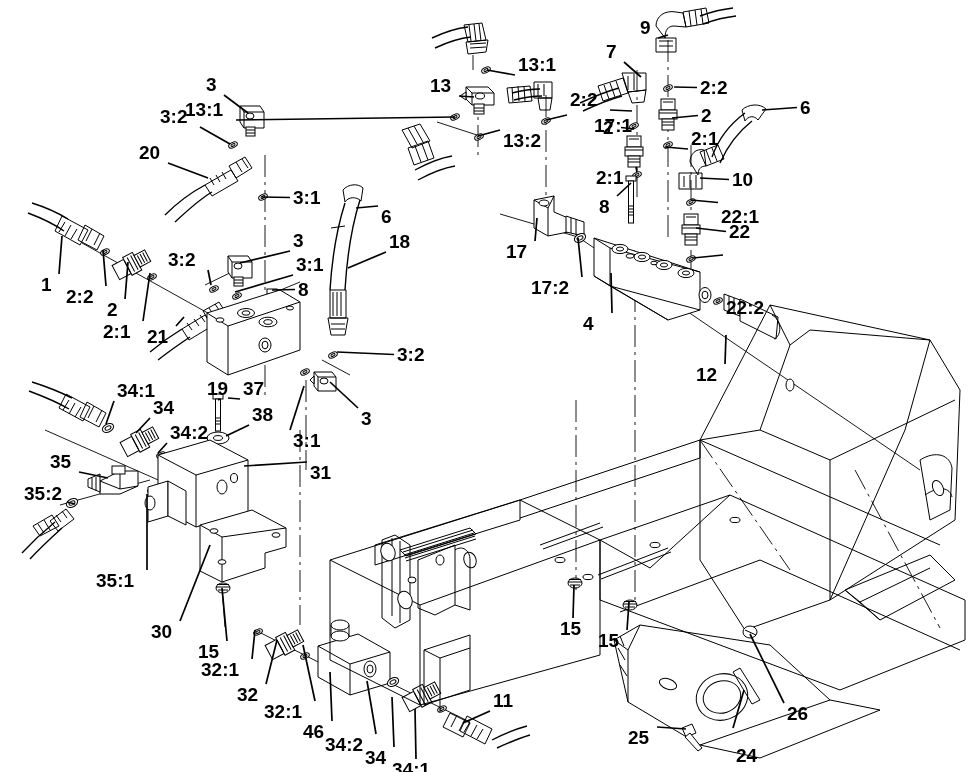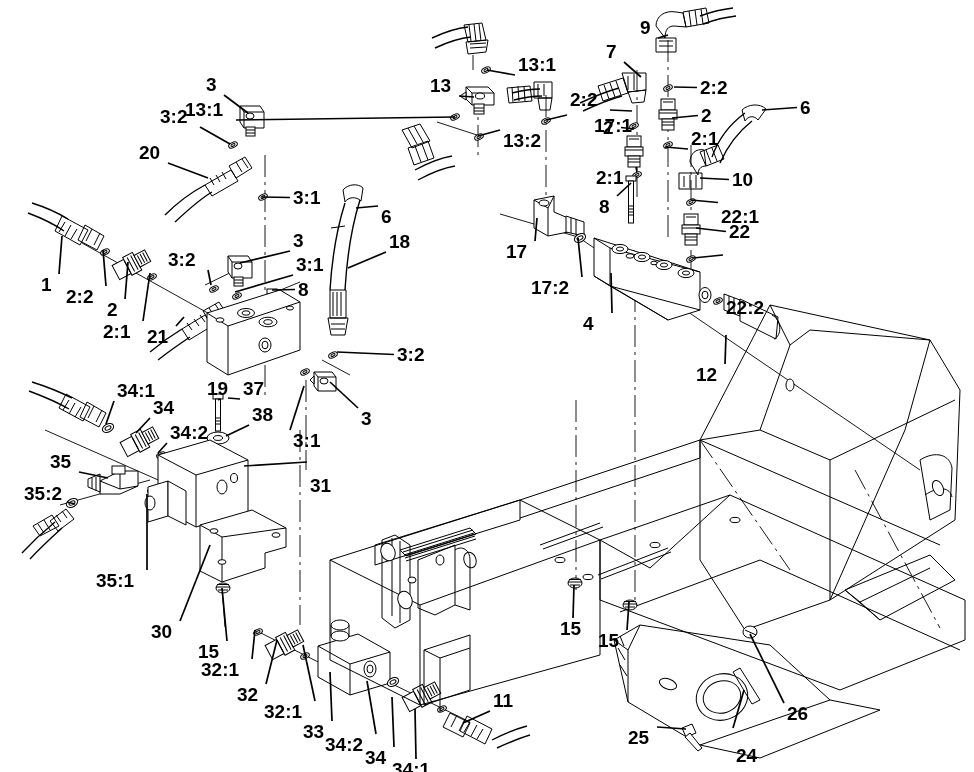--- a/index.html
+++ b/index.html
@@ -573,33 +573,33 @@
       <div class="callout" style="left: 296px; top: 255px;">3:1</div>
       <div class="callout" style="left: 298px; top: 280px;">8</div>
       <div class="callout" style="left: 381px; top: 207px;">6</div>
       <div class="callout" style="left: 389px; top: 232px;">18</div>
       <div class="callout" style="left: 397px; top: 345px;">3:2</div>
       <div class="callout" style="left: 361px; top: 409px;">3</div>
       <div class="callout" style="left: 293px; top: 431px;">3:1</div>
       <div class="callout" style="left: 207px; top: 379px;">19</div>
       <div class="callout" style="left: 243px; top: 379px;">37</div>
       <div class="callout" style="left: 252px; top: 405px;">38</div>
-      <div class="callout" style="left: 310px; top: 463px; margin-top: 13px;">31</div>
+      <div class="callout" style="left: 310px; top: 463px;">31</div>
       <div class="callout" style="left: 117px; top: 381px;">34:1</div>
       <div class="callout" style="left: 153px; top: 398px;">34</div>
       <div class="callout" style="left: 170px; top: 423px;">34:2</div>
       <div class="callout" style="left: 50px; top: 452px;">35</div>
       <div class="callout" style="left: 24px; top: 484px;">35:2</div>
       <div class="callout" style="left: 96px; top: 571px;">35:1</div>
       <div class="callout" style="left: 151px; top: 622px;">30</div>
       <div class="callout" style="left: 198px; top: 642px;">15</div>
       <div class="callout" style="left: 201px; top: 660px;">32:1</div>
       <div class="callout" style="left: 237px; top: 685px;">32</div>
       <div class="callout" style="left: 264px; top: 702px;">32:1</div>
-      <div class="callout" style="left: 303px; top: 722px;">33</div>
+      <div class="callout" style="left: 303px; top: 722px;">46</div>
       <div class="callout" style="left: 325px; top: 735px;">34:2</div>
       <div class="callout" style="left: 365px; top: 748px;">34</div>
       <div class="callout" style="left: 392px; top: 760px;">34:1</div>
       <div class="callout" style="left: 493px; top: 691px;">11</div>
       <div class="callout" style="left: 185px; top: 100px;">13:1</div>
       <div class="callout" style="left: 430px; top: 76px;">13</div>
       <div class="callout" style="left: 518px; top: 55px;">13:1</div>
       <div class="callout" style="left: 503px; top: 131px;">13:2</div>
       <div class="callout" style="left: 594px; top: 116px;">17:1</div>
       <div class="callout" style="left: 506px; top: 242px;">17</div>

